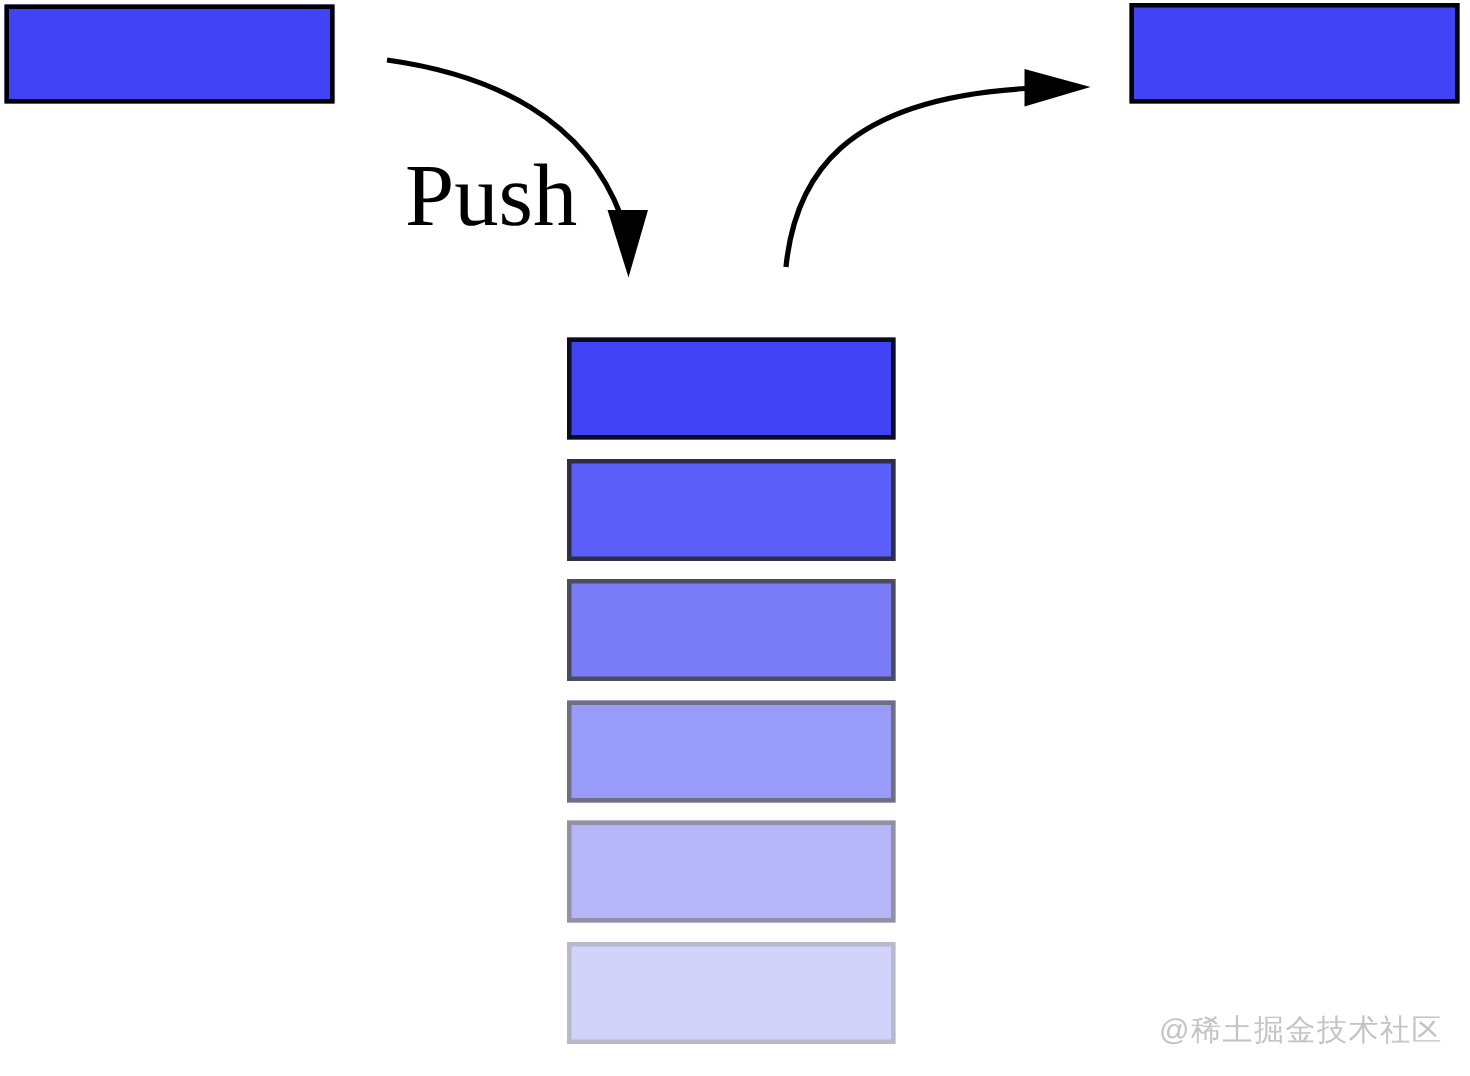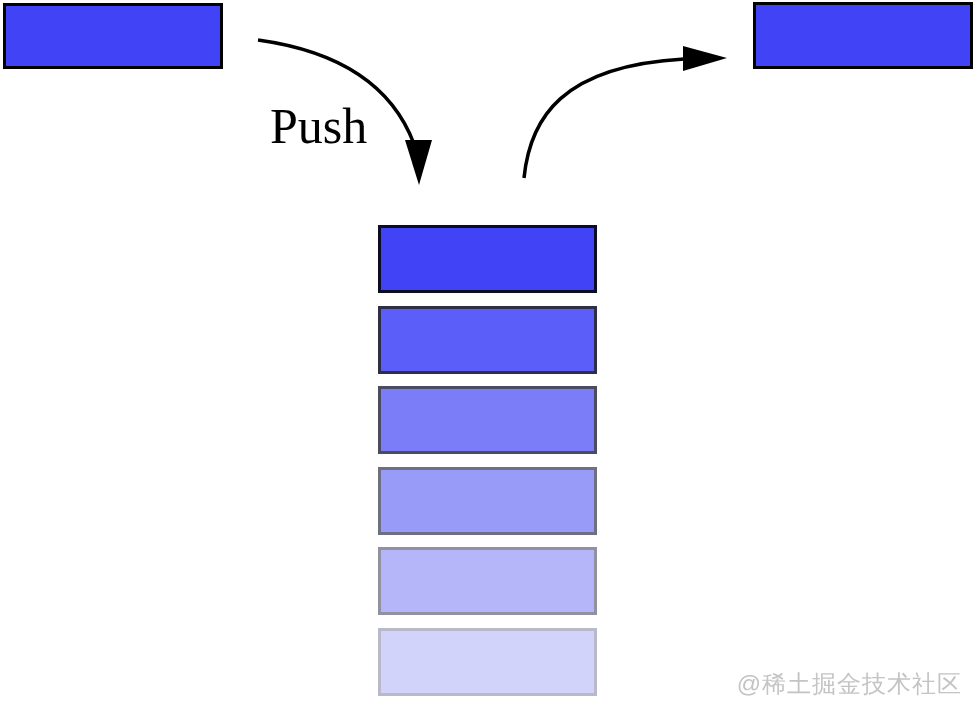--- a/index.html
+++ b/index.html
@@ -10,21 +10,21 @@
   .block {
     position: absolute;
     box-sizing: border-box;
     border: 3px solid #000000;
   }
   .block.top-left  { left: 3px;   top: 3px; width: 220px; height: 66px; }
   .block.top-right { left: 753px; top: 2px; width: 220px; height: 67px; }
 
   .op-label {
     position: absolute;
-    font-size: 50px;
+    font-size: 59px;
     line-height: 1;
     color: #000000;
     white-space: nowrap;
   }
   .op-label.push { left: 270px; top: 101px; }
   .op-label.pop  { left: 596px; top: 108px; }
 
   svg.arrows { position: absolute; left: 0; top: 0; pointer-events: none; }
   .arrow-line { fill: none; stroke-width: 3.5px; }
 
@@ -34,21 +34,21 @@
     width: 219px;
     height: 68px;
     border: 3px solid #000000;
     margin-bottom: 12.6px;
   }
 
   .watermark {
     position: absolute;
     right: 18px;
     bottom: 17px;
-    font-size: 24px;
+    font-size: 20px;
     letter-spacing: 1px;
     font-family: "Liberation Sans", "DejaVu Sans", sans-serif;
   }
 </style>
 </head>
 <body>
 
 <div class="canvas">
 
   <div class="block top-left" style="background: rgb(65, 67, 247); border-color: rgb(0, 0, 0);"></div>

